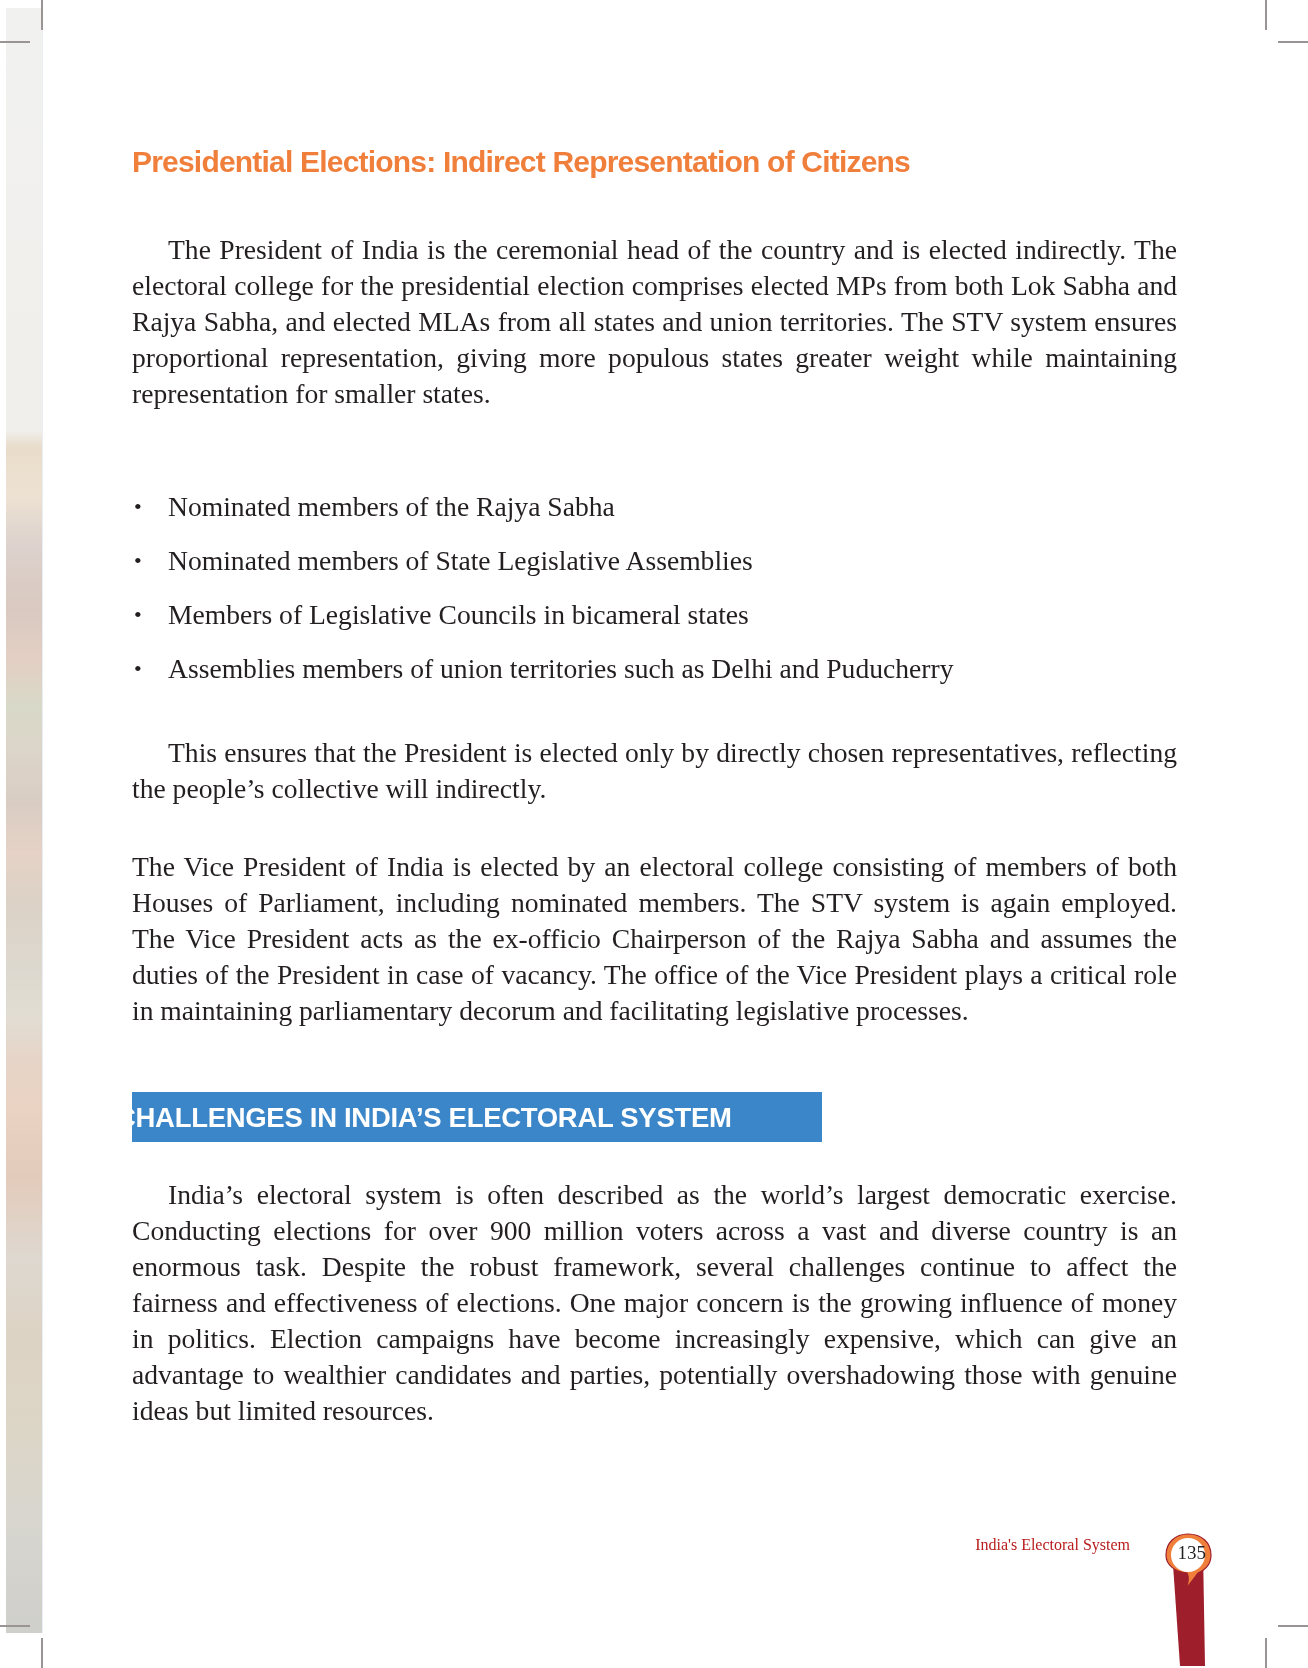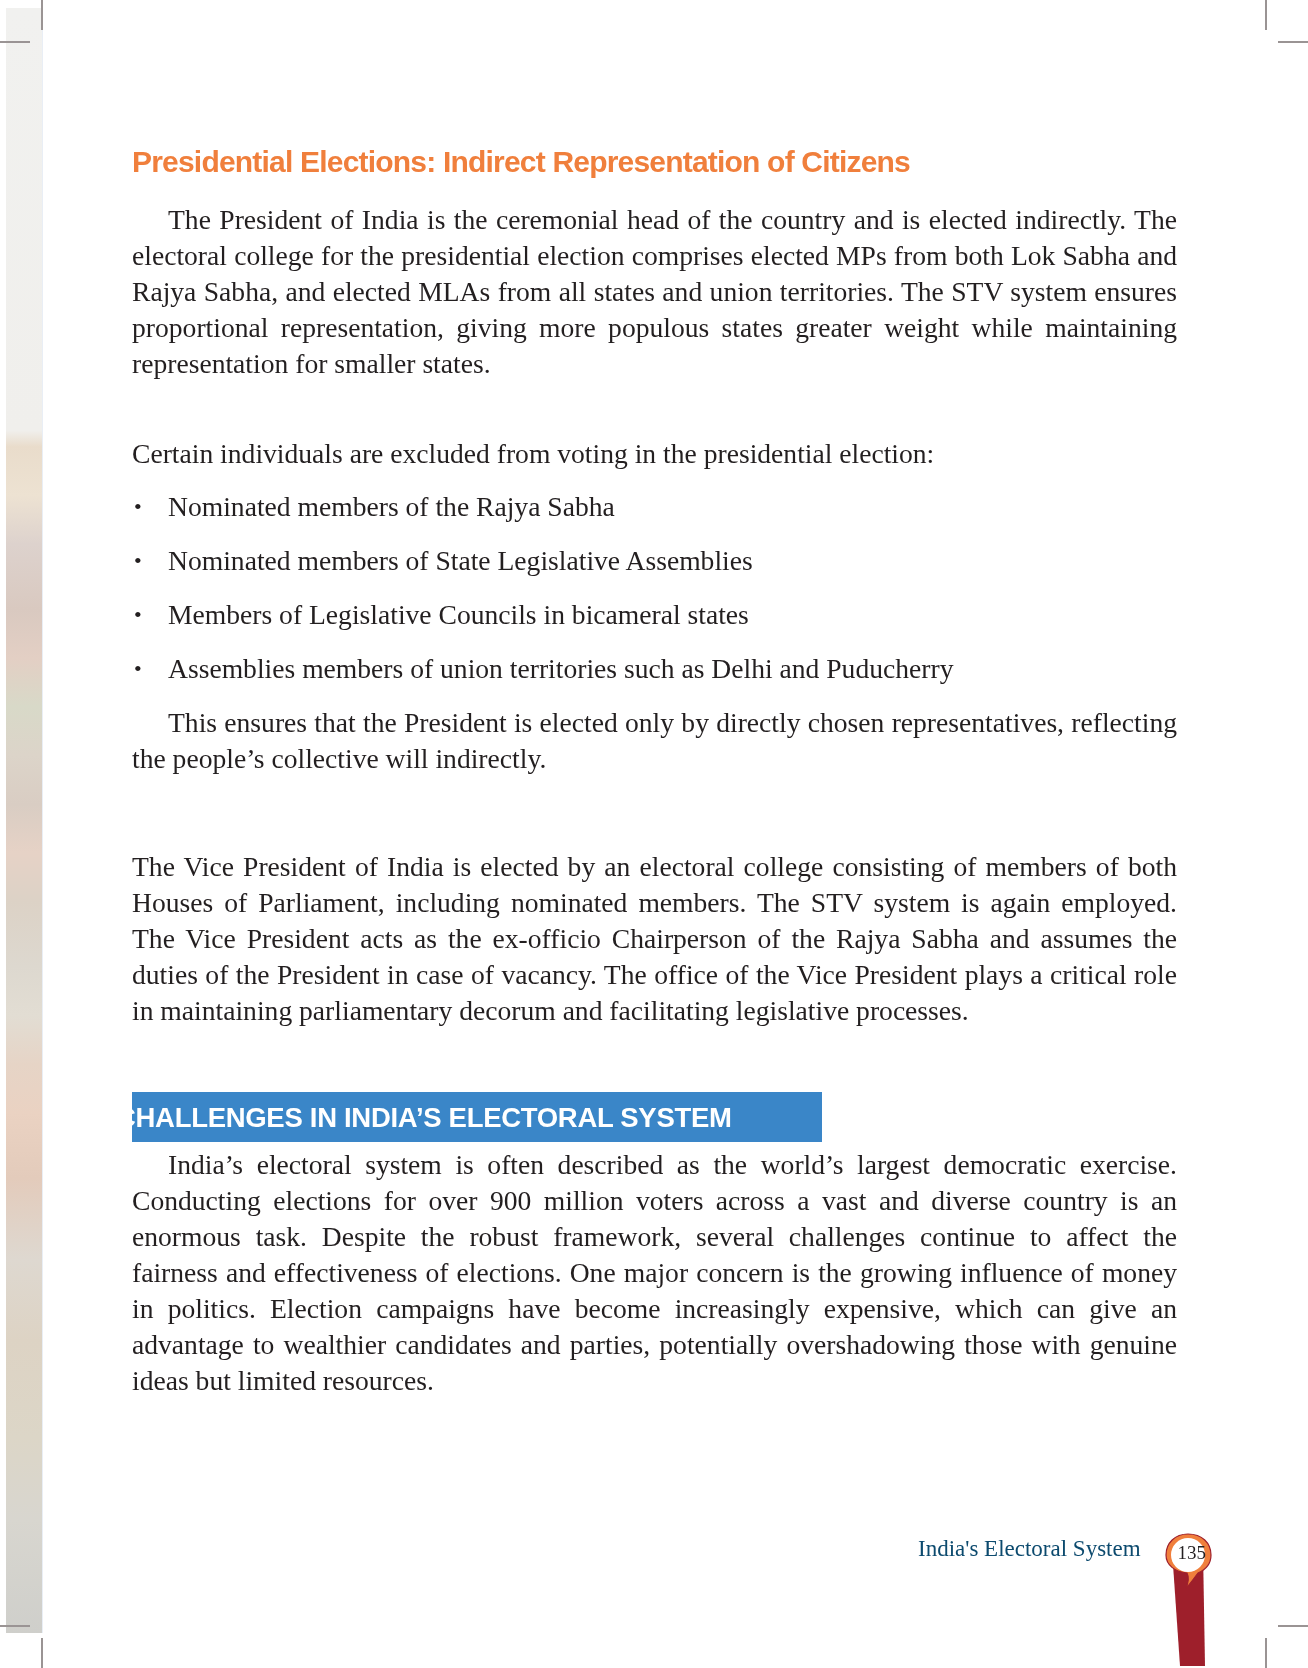--- a/index.html
+++ b/index.html
@@ -22,42 +22,42 @@
   .heading-orange {
     position: absolute; left: 132px; color: #f07f3c;
     font-family: "Liberation Sans", sans-serif; font-weight: bold;
     font-size: 30px; letter-spacing: -0.8px; white-space: nowrap;
   }
   .para {
     position: absolute; left: 132px; width: 1045px;
     font-family: "Liberation Serif", serif; font-size: 27.6px; line-height: 36px;
     color: #231f20; text-align: justify; text-align-last: left;
   }
-  .indent { text-indent: 36px; }
+  .indent { text-indent: 36px; margin-top: 30px; }
 
   .bullet {
     position: absolute; left: 132px; width: 1045px;
     font-family: "Liberation Serif", serif; font-size: 27.6px; line-height: 36px; color: #231f20;
   }
   .bullet .dot { position: absolute; left: 2px; top: 0; font-size: 22px; }
   .bullet .txt { position: absolute; left: 36px; top: 0; white-space: nowrap; }
 
   .banner {
     position: absolute; left: 132px; top: 1092px; width: 690px; height: 50px;
     background: #3a86c8;
   }
   .banner-text {
     position: absolute; left: 116px; top: 1100px; color: #ffffff;
     font-family: "Liberation Sans", sans-serif; font-weight: bold; font-size: 27.5px;
     letter-spacing: -0.3px; white-space: nowrap; line-height: 36px;
   }
 
   .footer-label {
     position: absolute; left: 918px; top: 1536px; width: 212px; text-align: right;
-    font-family: "Liberation Serif", serif; font-size: 23px; color: #0c4a6e; white-space: nowrap;
+    font-family: "Liberation Serif", serif; font-size: 16px; color: #b91c1c; white-space: nowrap;
   }
   .page-tab { position: absolute; left: 1155px; top: 1528px; width: 70px; height: 140px; }
   .page-num {
     position: absolute; left: 1166px; top: 1542px; width: 40px; text-align: right;
     font-family: "Liberation Serif", serif; font-size: 19px; color: #231f20;
   }
 </style>
 </head>
 <body>
 
@@ -71,21 +71,20 @@
   <div class="crop" style="left:1278px;top:41px;width:30px;height:2px;"></div>
   <div class="crop" style="left:0;top:1625px;width:30px;height:2px;"></div>
   <div class="crop" style="left:41px;top:1638px;width:2px;height:30px;"></div>
   <div class="crop" style="left:1278px;top:1625px;width:30px;height:2px;"></div>
   <div class="crop" style="left:1265px;top:1638px;width:2px;height:30px;"></div>
 
   <div class="heading-orange" style="top:145px;">Presidential Elections: Indirect Representation of Citizens</div>
 
   <div class="para indent" style="top:202px;">The President of India is the ceremonial head of the country and is elected indirectly. The electoral college for the presidential election comprises elected MPs from both Lok Sabha and Rajya Sabha, and elected MLAs from all states and union territories. The STV system ensures proportional representation, giving more populous states greater weight while maintaining representation for smaller states.</div>
 
-  <div class="para" style="top:436px;">Certain individuals are excluded from voting in the presidential election:</div>
 
   <div>
     <div class="bullet" style="top:489px;">
       <span class="dot">•</span>
       <span class="txt">Nominated members of the Rajya Sabha</span>
     </div>
     <div class="bullet" style="top:543px;">
       <span class="dot">•</span>
       <span class="txt">Nominated members of State Legislative Assemblies</span>
     </div>

